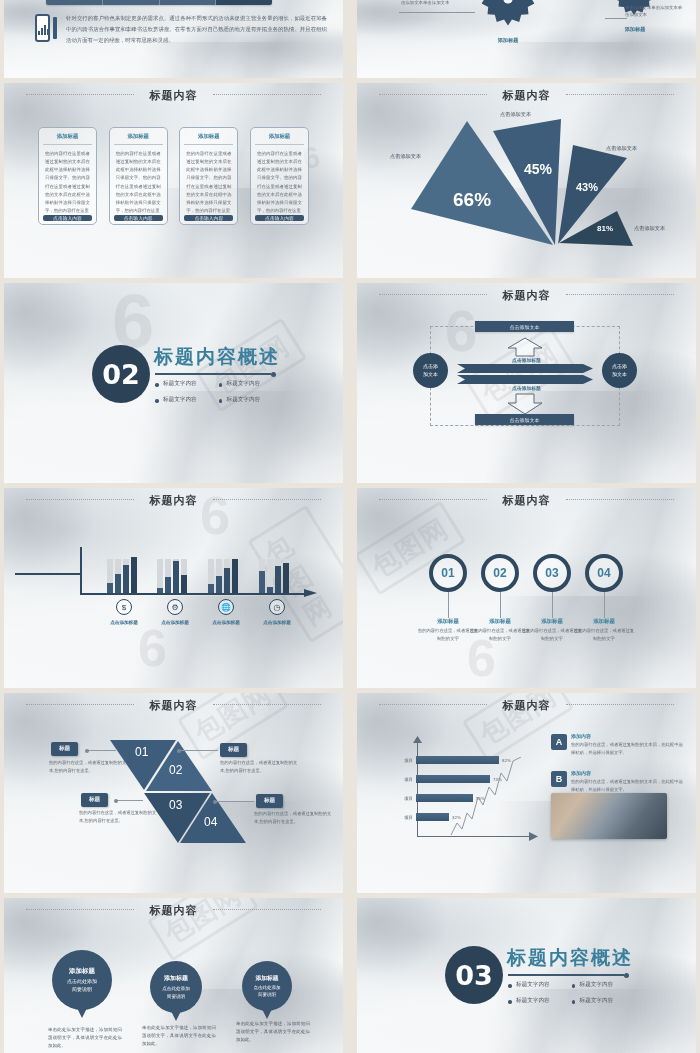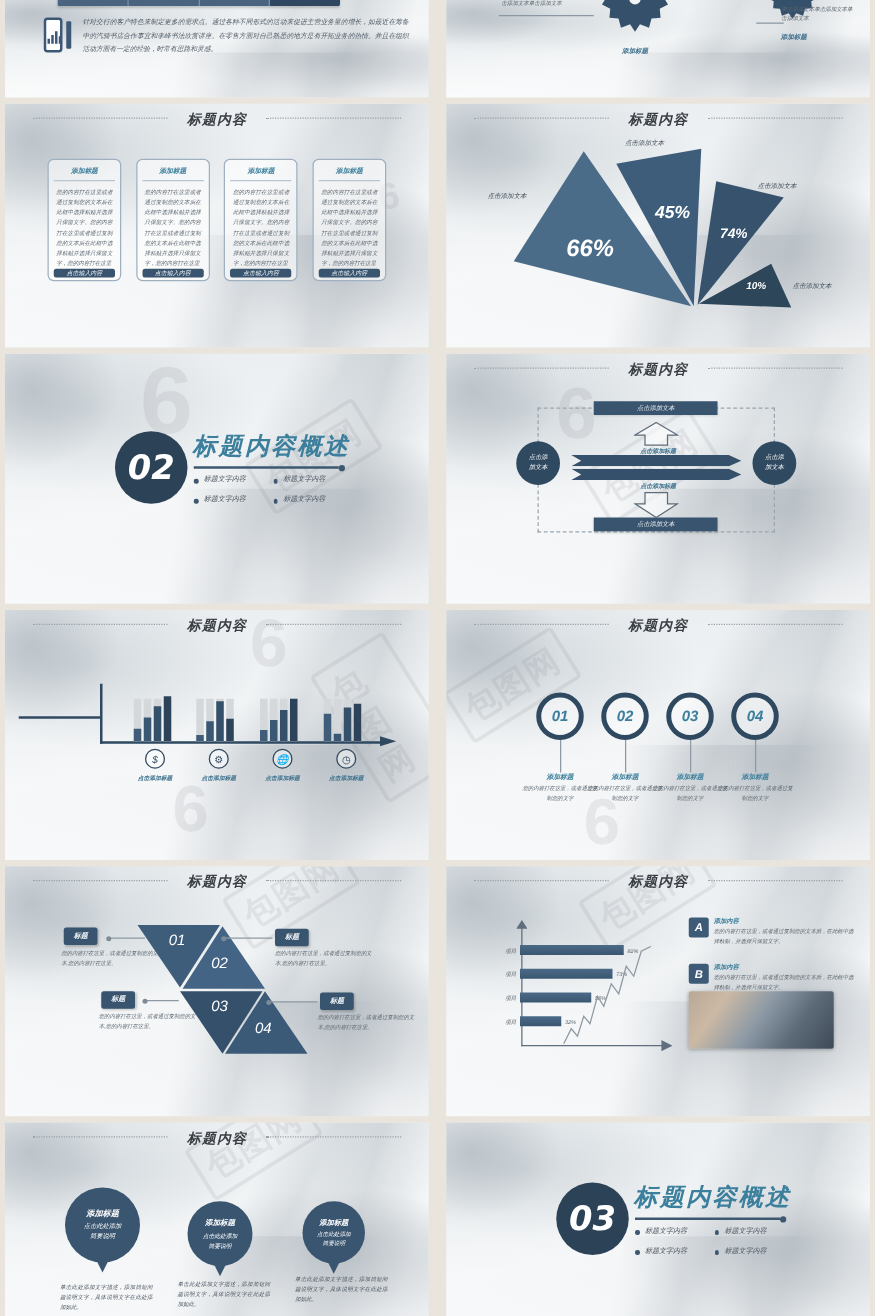--- a/index.html
+++ b/index.html
@@ -37,21 +37,21 @@
       linear-gradient(105deg, rgba(255,255,255,0) 68%, rgba(125,138,148,.22) 79%, rgba(255,255,255,0) 92%);
   }
   .slide::after{
     content:""; position:absolute; left:0; right:0; bottom:0; height:46%;
     pointer-events:none;
     background:
       linear-gradient(100deg, rgba(255,255,255,0) 40%, rgba(140,150,160,.16) 55%, rgba(255,255,255,0) 70%),
       linear-gradient(92deg,  rgba(255,255,255,0) 58%, rgba(130,142,152,.18) 72%, rgba(255,255,255,0) 88%),
       linear-gradient(180deg, rgba(255,255,255,0), rgba(255,255,255,.55));
   }
-  .layer{ position:absolute; inset:0; z-index:3;font-style:italic; }
+  .layer{ position:absolute; inset:0; z-index:3; }
 
   
   .wm{
     position:absolute; z-index:2; color:rgba(120,126,132,.13);
     font-size:40px; font-weight:bold; pointer-events:none; user-select:none;
     letter-spacing:1px;
   }
   .wm.b{ font-size:27px; transform:rotate(-32deg); border:3px solid rgba(120,126,132,.13);
          padding:3px 6px; border-radius:4px; }
 
@@ -292,22 +292,22 @@
 
       <div class="fan">
         <svg width="339" height="195" viewBox="0 0 339 195">
           <polygon points="196,162 110,38 54,126" fill="#4b6c89"></polygon>
           <polygon points="198,162 136,48 204,36" fill="#3e5d7b"></polygon>
           <polygon points="201,161 216,62 270,75" fill="#36526d"></polygon>
           <polygon points="202,160 260,128 276,163" fill="#2e4659"></polygon>
         </svg>
         <div class="fanpct" style="left:96px; top:106px; font-size:19px;">66%</div>
         <div class="fanpct" style="left:167px; top:78px; font-size:14px;">45%</div>
-        <div class="fanpct" style="left:219px; top:98px; font-size:11px;">74%</div>
-        <div class="fanpct" style="left:240px; top:141px; font-size:8px;">10%</div>
+        <div class="fanpct" style="left:219px; top:98px; font-size:11px;">43%</div>
+        <div class="fanpct" style="left:240px; top:141px; font-size:8px;">81%</div>
 
         <div class="fanlbl" style="left:33px; top:70px;">点击添加文本</div>
         <div class="fanlbl" style="left:143px; top:28px;">点击添加文本</div>
         <div class="fanlbl" style="left:249px; top:62px;">点击添加文本</div>
         <div class="fanlbl" style="left:277px; top:142px;">点击添加文本</div>
       </div>
     </div>
   </div>
 
   <div class="slide">

